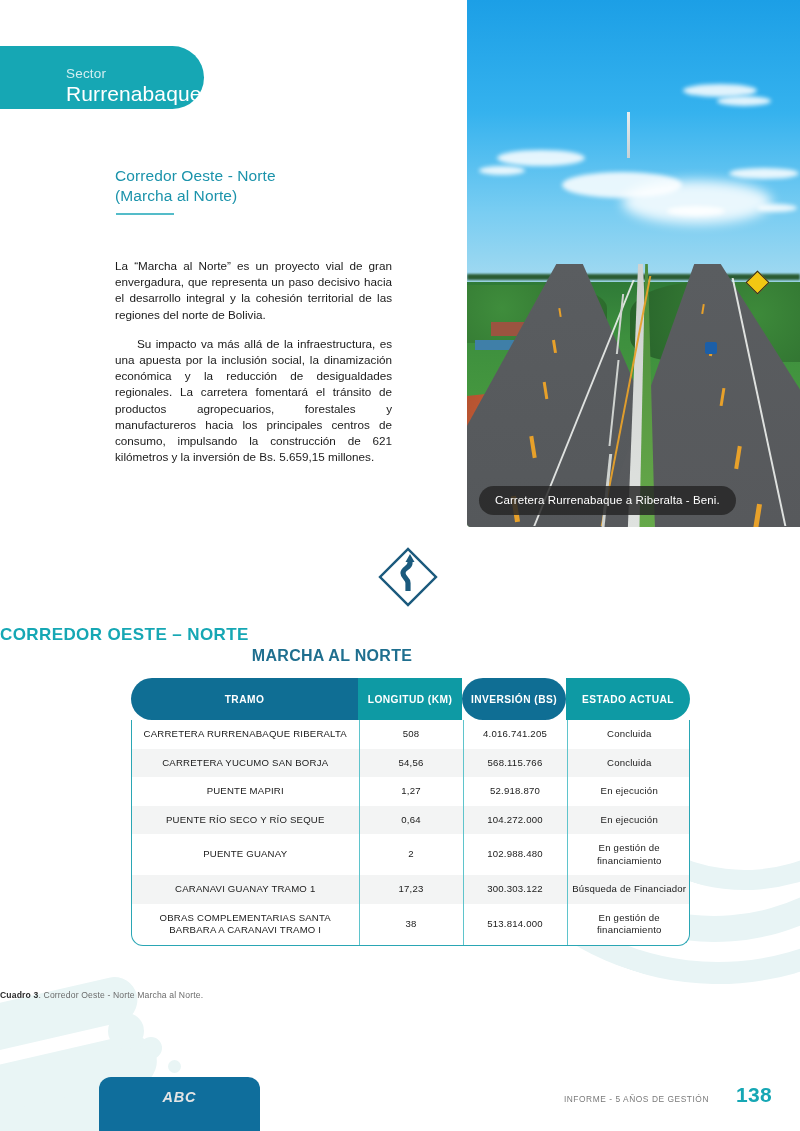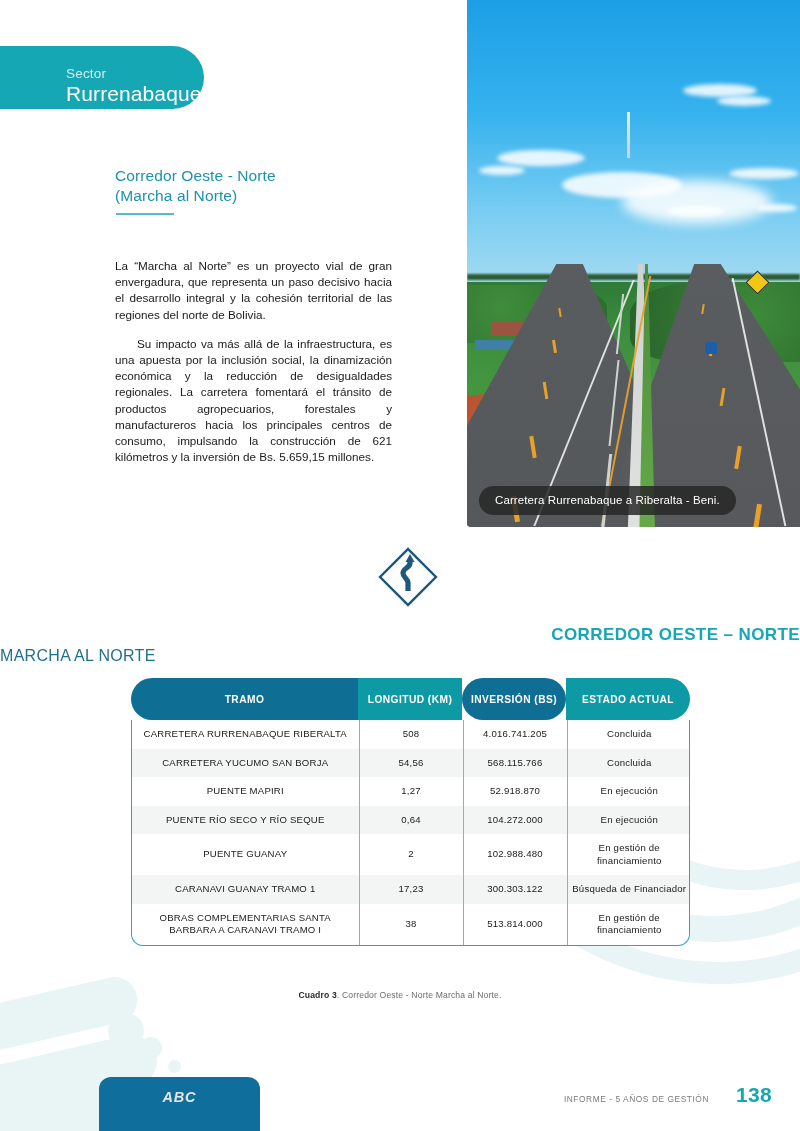--- a/index.html
+++ b/index.html
@@ -113,26 +113,26 @@
     text-align:justify;text-justify:inter-word;
   }
   .body-copy p{margin:0 0 13px 0;}
   .body-copy p.indent{text-indent:22px;margin-bottom:0;}
 
   
   .roadsign{position:absolute;left:376px;top:545px;width:64px;height:64px;z-index:3;}
 
   
   .chart-title{
-    position:absolute;left:0;top:625px;width:800px;text-align:right;
+    position:absolute;left:0;top:625px;width:800px;text-align:left;
     color:#16a7b4;font-size:17px;font-weight:bold;letter-spacing:.4px;
   }
   .chart-sub{
-    position:absolute;left:0;top:647px;width:664px;
-    color:#1f6f8f;font-size:16px;font-weight:400;letter-spacing:.3px;
+    position:absolute;left:0;top:647px;width:664px;text-align:center;
+    color:#1f6f8f;font-size:16px;font-weight:700;letter-spacing:.3px;
   }
 
   
   .tbl-wrap{position:absolute;left:131px;top:678px;width:559px;z-index:3;}
   .tbl-head{position:relative;height:42px;}
   .seg{position:absolute;top:0;height:42px;display:flex;align-items:center;justify-content:center;
        color:#fff;font-size:10.2px;font-weight:bold;letter-spacing:.45px;}
   .seg.dark{background:#0f6e94;}
   .seg.light{background:#0e9aa4;}
   .seg.s1{left:0;width:227px;border-radius:21px 0 0 21px;z-index:2;}
@@ -154,21 +154,21 @@
   table.data col.c1{width:227px;}
   table.data col.c2{width:104px;}
   table.data col.c3{width:104px;}
   table.data col.c4{width:124px;}
   table.data tr:nth-child(even){background:#f3f4f4;}
   table.data td:nth-child(2),
   table.data td:nth-child(3),
   table.data td:nth-child(4){border-left:1.3px solid #5fc4cc;}
 
   .tbl-caption{
-    position:absolute;left:0;top:990px;width:800px;text-align:center;
+    position:absolute;left:0;top:990px;width:800px;
     font-size:8.6px;color:#6c6c6c;letter-spacing:.15px;
   }
   .tbl-caption b{color:#2b2b2b;}
 
   
   .abc-box{
     position:absolute;left:99px;top:1077px;width:161px;height:54px;
     background:#0f6e9c;border-radius:12px 12px 0 0;
     display:flex;align-items:flex-start;justify-content:center;
     padding-top:12px;box-sizing:border-box;z-index:4;

